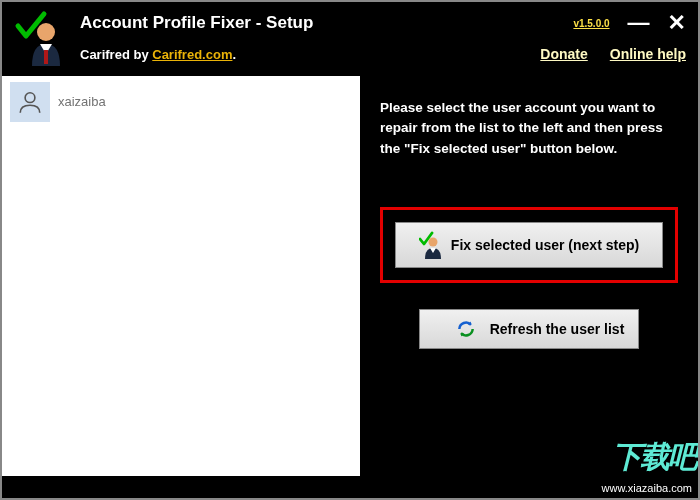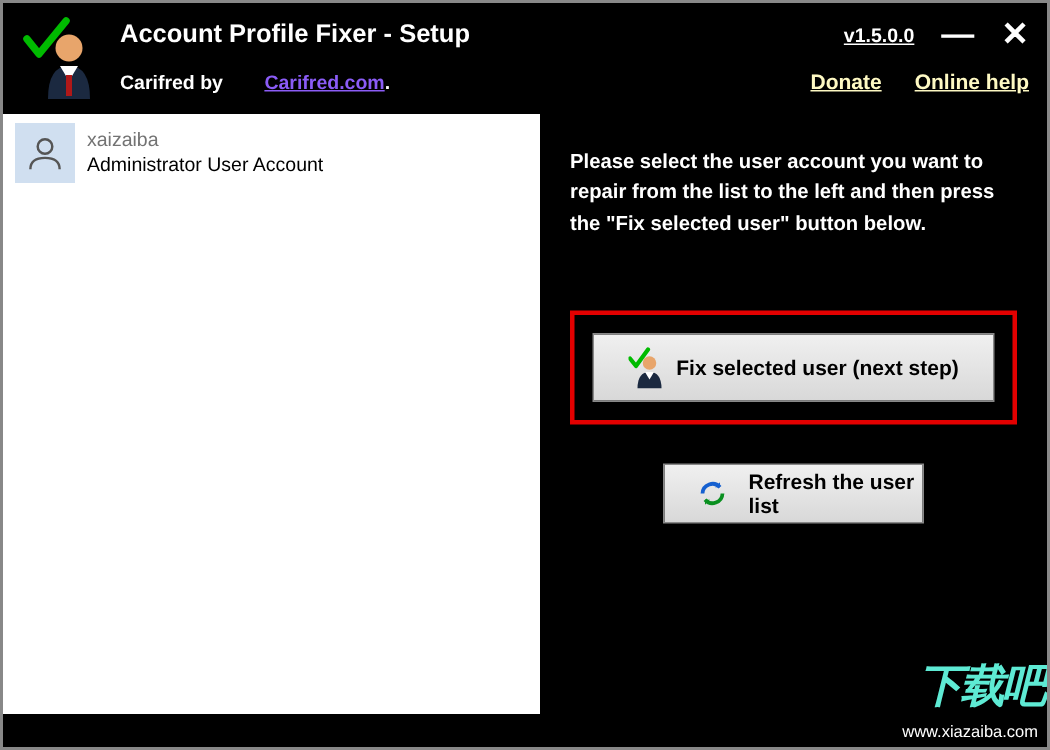--- a/index.html
+++ b/index.html
@@ -38,23 +38,23 @@
       font-size: 17px;
       font-weight: bold;
       color: #fff;
     }
     .right-controls {
       display: flex;
       align-items: center;
       gap: 18px;
     }
     .version {
-      color: #ffffff;
+      color: #fde047;
       text-decoration: underline;
-      font-size: 13px;
+      font-size: 10px;
       font-weight: bold;
       text-align: right;
     }
     .win-min {
       color: #fff;
       font-size: 22px;
       font-weight: bold;
       cursor: pointer;
       line-height: 10px;
     }
@@ -69,23 +69,22 @@
       align-items: center;
       justify-content: space-between;
       margin-top: 10px;
     }
     .powered {
       font-size: 13px;
       font-weight: bold;
       color: #fff;
     }
     .powered a {
-      color: #8b5cf6;
+      color: #eab308;
       text-decoration: underline;
-      margin-left: 24px;
     }
     .links-right {
       display: flex;
       gap: 22px;
     }
     .links-right span {
       color: #fef9c3;
       text-decoration: underline;
       font-size: 14px;
       font-weight: bold;
@@ -161,21 +160,21 @@
       font-size: 14px;
       font-weight: bold;
       color: #000;
       cursor: pointer;
     }
     .secondary-btn-wrap {
       display: flex;
       justify-content: center;
     }
     .secondary-btn {
-      width: 174px;
+      width: 220px;
       height: 40px;
       background: linear-gradient(#f0f0f0, #d8d8d8);
       border: 1px solid #888;
       display: flex;
       align-items: center;
       justify-content: center;
       gap: 14px;
       font-size: 14px;
       font-weight: bold;
       color: #000;
@@ -253,21 +252,20 @@
   <div class="user-list">
     <div class="user-item selected">
       <div class="user-avatar-box">
         <svg width="26" height="26" viewBox="0 0 24 24">
           <circle cx="12" cy="8" r="4.5" fill="none" stroke="#555" stroke-width="1.5"></circle>
           <path d="M3 22 Q3 15 12 15 Q21 15 21 22" fill="none" stroke="#555" stroke-width="1.5"></path>
         </svg>
       </div>
       <div class="user-info">
         <span class="user-name">xaizaiba</span>
-        <span class="user-type">Administrator User Account</span>
       </div>
     </div>
   </div>
 
   <div class="right-panel">
     <div class="instruction">Please select the user account you want to repair from the list to the left and then press the "Fix selected user" button below.</div>
 
     <div class="btn-highlight">
       <div class="action-btn">
         <span class="btn-icon-small">

